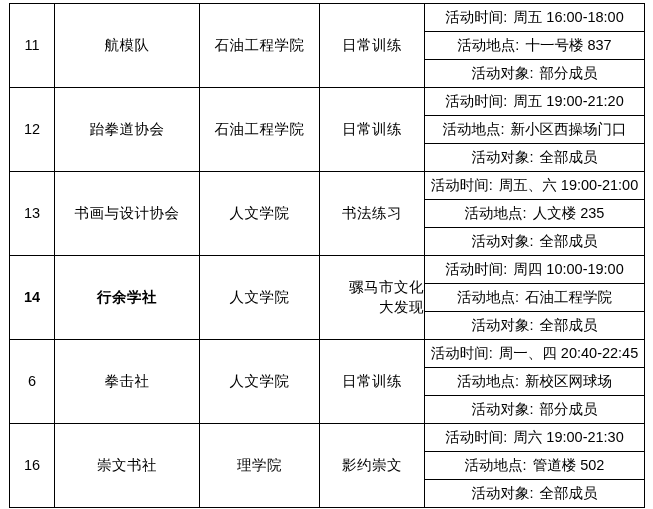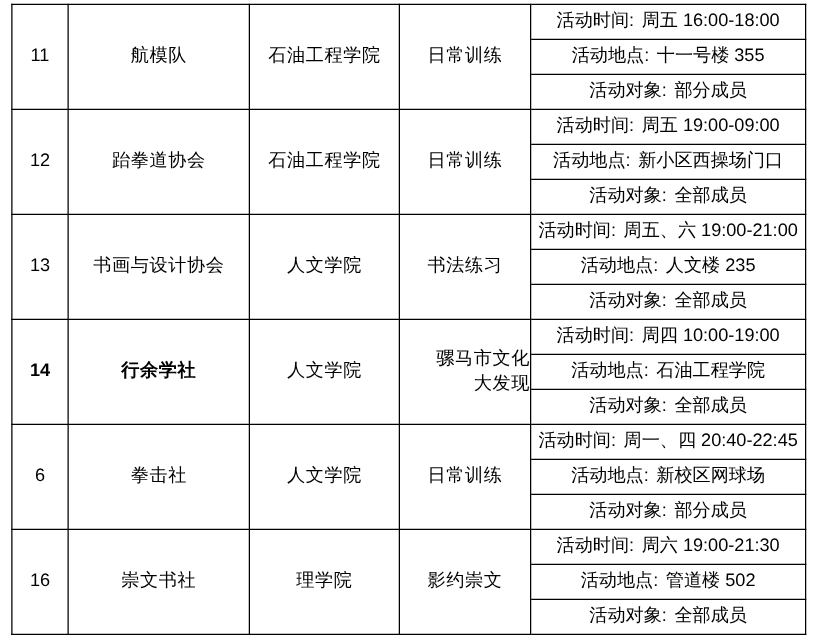--- a/index.html
+++ b/index.html
@@ -93,38 +93,38 @@
         <td class="cell-college" rowspan="3">石油工程学院</td>
         <td class="cell-activity" rowspan="3">日常训练</td>
         <td class="detail-cell">
           <span class="detail-label">活动时间:</span>
           <span class="detail-value">周五 16:00-18:00</span>
         </td>
       </tr>
       <tr>
         <td class="detail-cell">
           <span class="detail-label">活动地点:</span>
-          <span class="detail-value">十一号楼 355</span>
+          <span class="detail-value">十一号楼 837</span>
         </td>
       </tr>
       <tr>
         <td class="detail-cell">
           <span class="detail-label">活动对象:</span>
           <span class="detail-value">部分成员</span>
         </td>
       </tr>
 
       <tr>
         <td class="cell-index" rowspan="3">12</td>
         <td class="cell-name" rowspan="3">跆拳道协会</td>
         <td class="cell-college" rowspan="3">石油工程学院</td>
         <td class="cell-activity" rowspan="3">日常训练</td>
         <td class="detail-cell">
           <span class="detail-label">活动时间:</span>
-          <span class="detail-value">周五 19:00-09:00</span>
+          <span class="detail-value">周五 19:00-21:20</span>
         </td>
       </tr>
       <tr>
         <td class="detail-cell">
           <span class="detail-label">活动地点:</span>
           <span class="detail-value">新小区西操场门口</span>
         </td>
       </tr>
       <tr>
         <td class="detail-cell">

